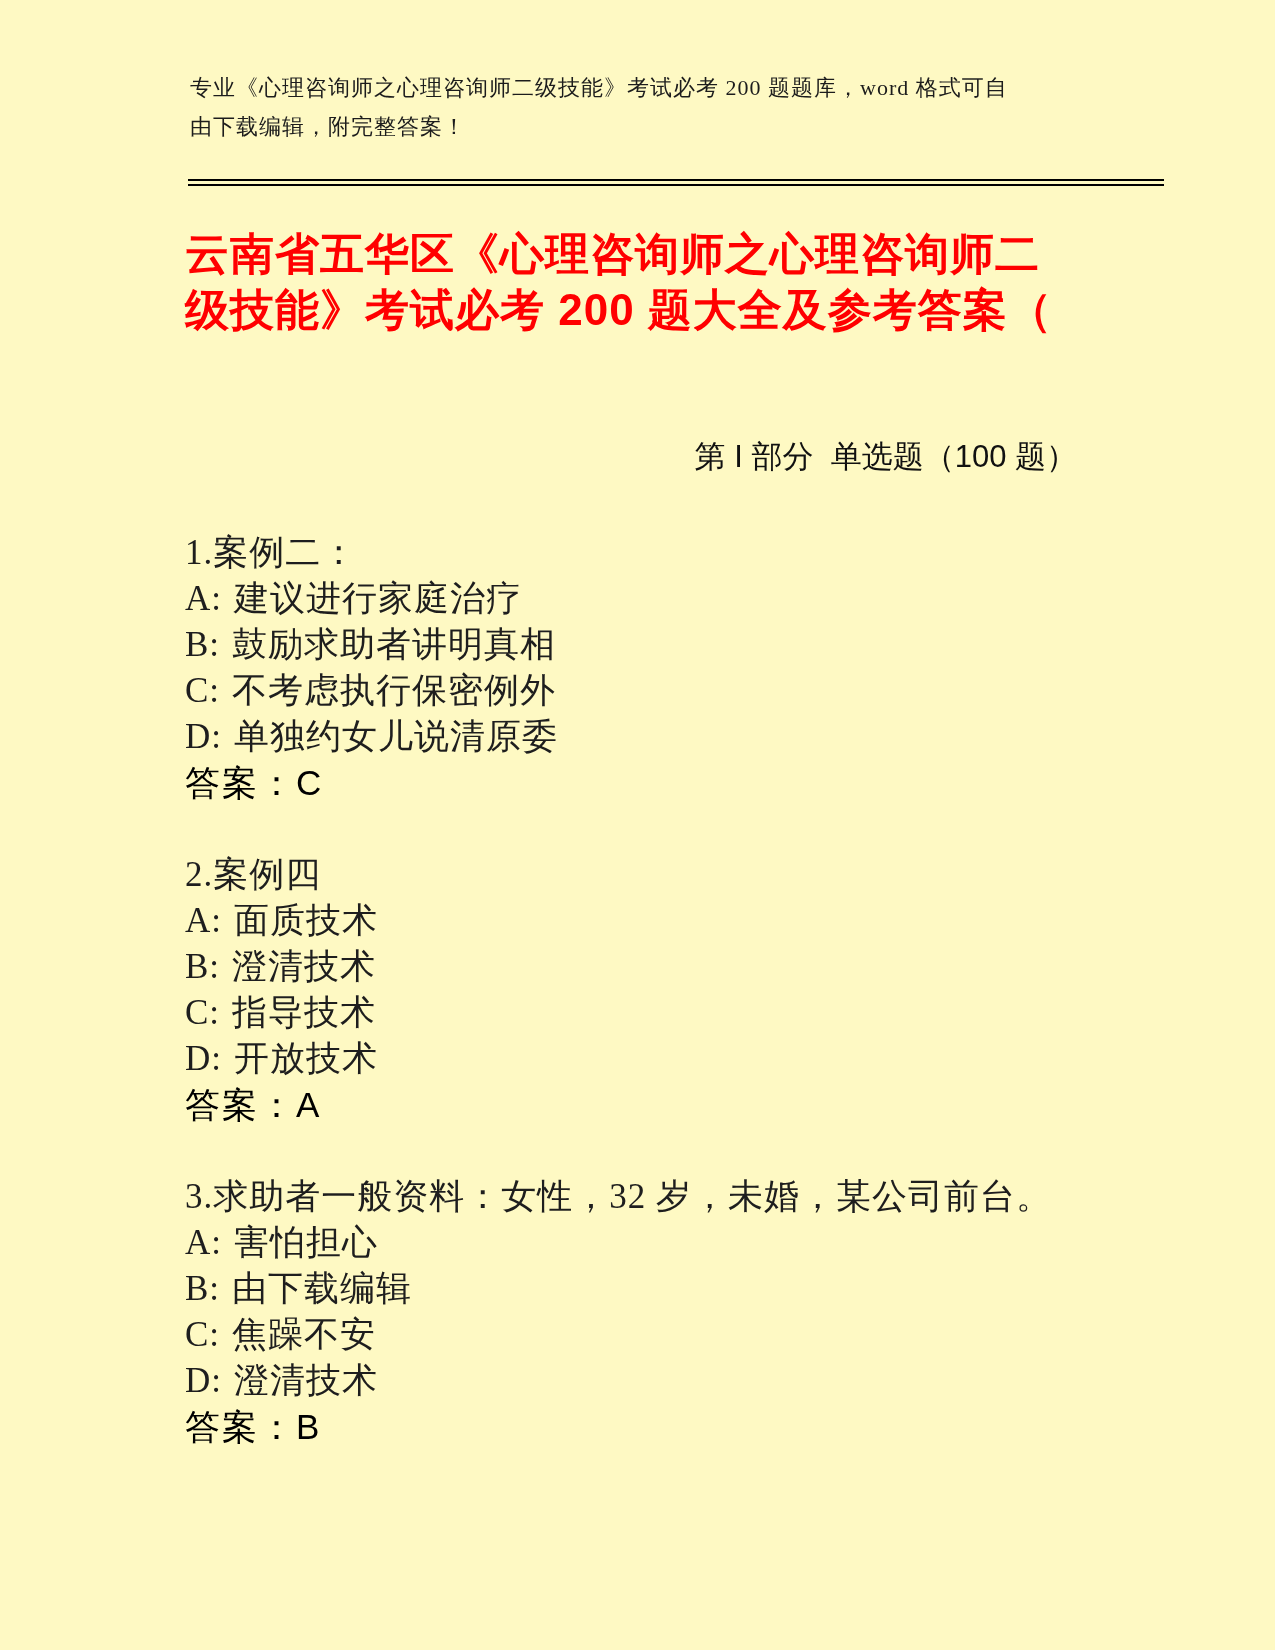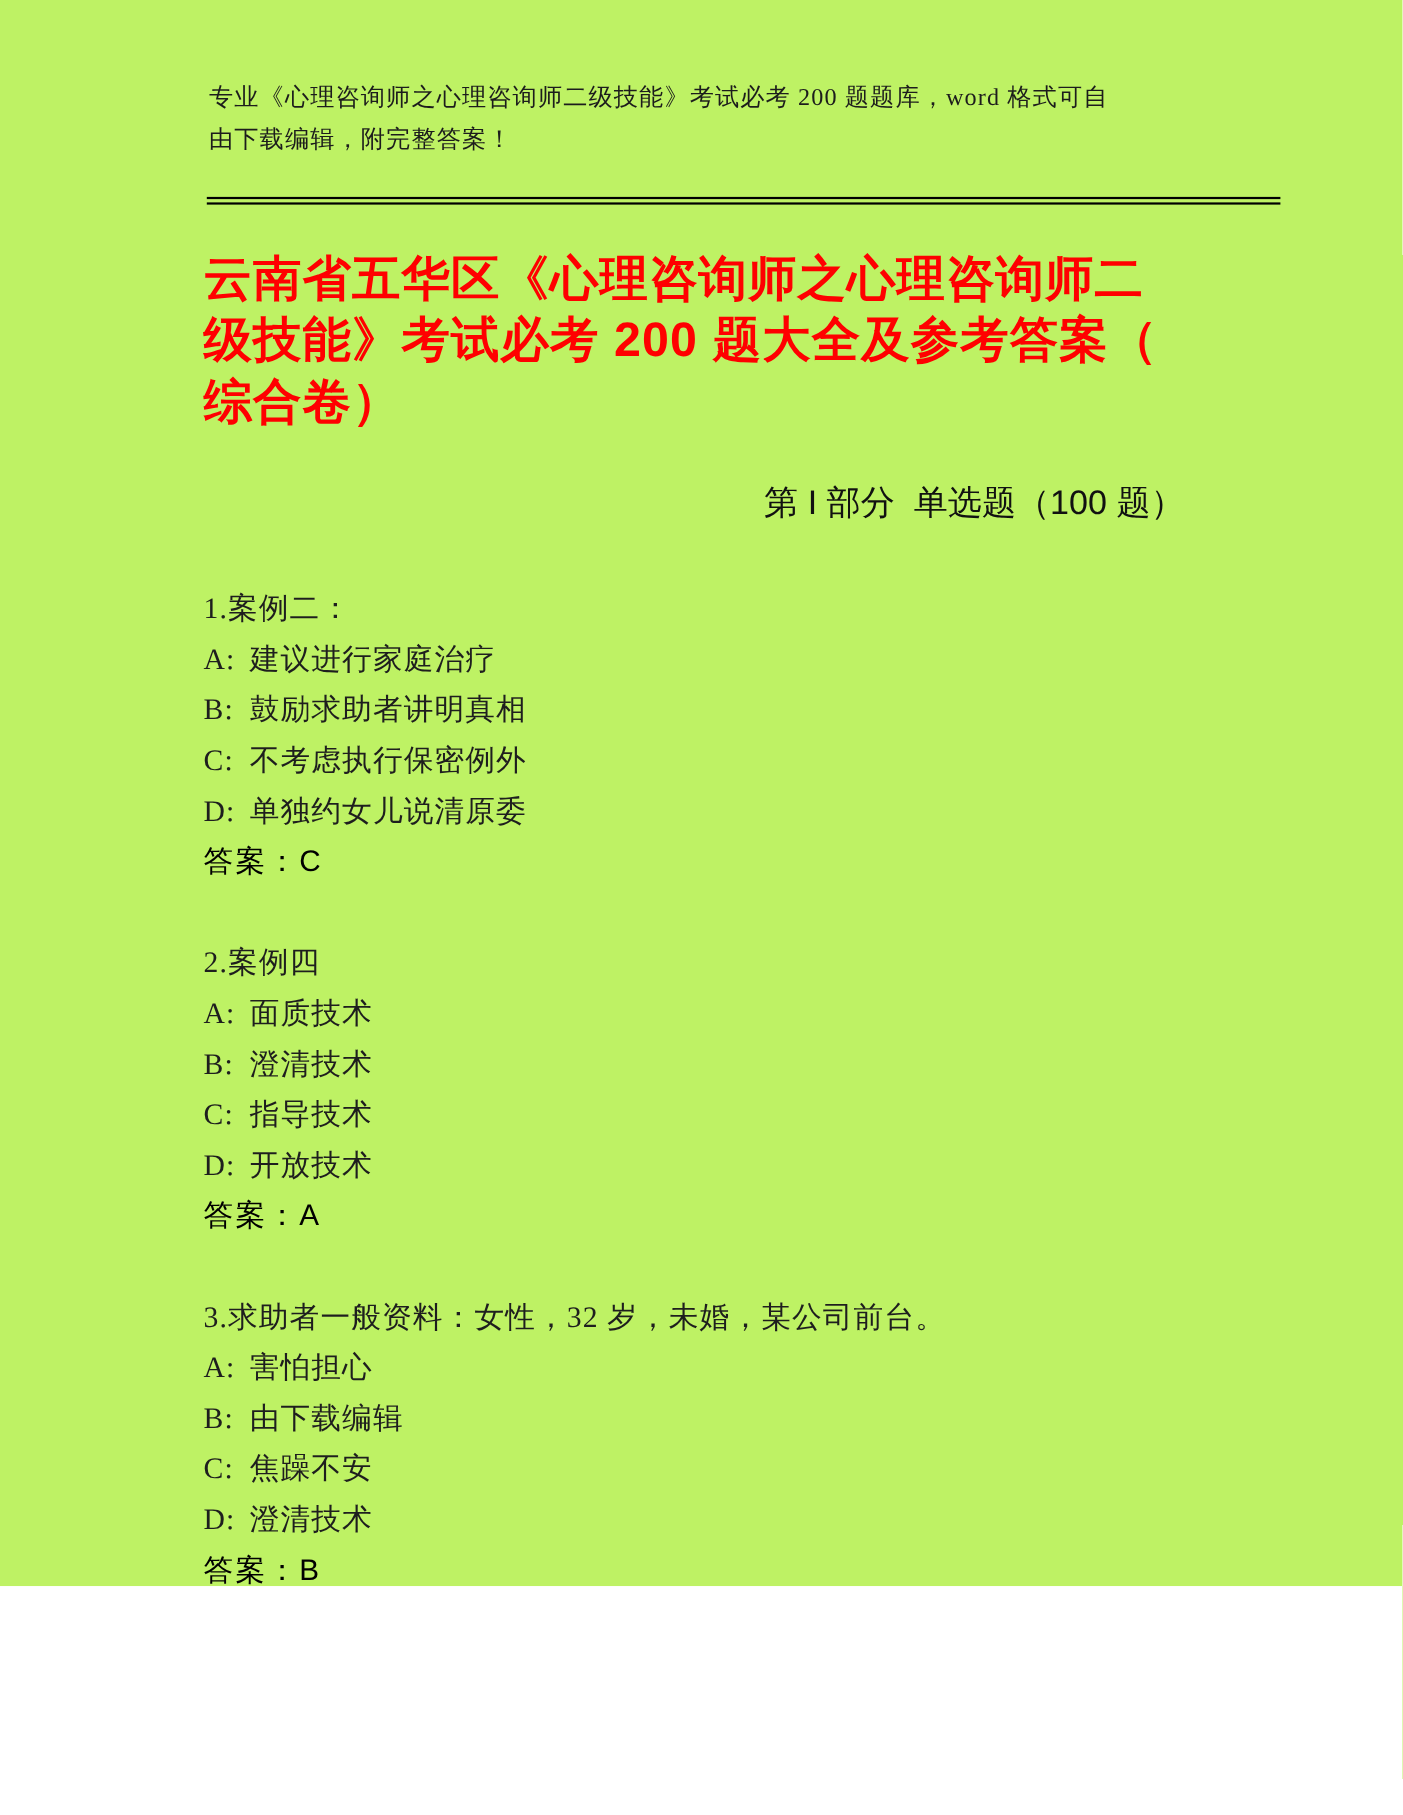--- a/index.html
+++ b/index.html
@@ -1,20 +1,20 @@
 <!DOCTYPE html>
 <html><head>
 <meta charset="utf-8">
 <style>
   html,body{margin:0;padding:0;background:#ffffff;}
   .page{
     position:relative;
     width:1275px;
-    height:1442px;
-    background:#bef264;
+    height:1650px;
+    background:#fef9c3;
     overflow:hidden;
     font-family:"Liberation Serif","DejaVu Serif",serif;
     color:#1a1a1a;
   }
   
   .header-note{
     position:absolute;
     left:190px; top:68px;
     width:905px;
     font-size:22px;
@@ -56,21 +56,21 @@
     font-size:31px;
     line-height:38px;
     color:#111;
     white-space:pre;
   }
   
   .question{
     position:absolute;
     left:185px;
     width:905px;
-    font-size:27px;
+    font-size:35px;
     line-height:46px;
     color:#1e1e1e;
     letter-spacing:1px;
   }
   .q1{top:530px;}
   .q2{top:852px;}
   .q3{top:1174px;}
   .stem{display:block;}
   .option-row{display:block;}
   .option-label{display:inline-block;min-width:30px;}
@@ -91,21 +91,20 @@
   <div class="header-note">
     <span class="note-line">专业《心理咨询师之心理咨询师二级技能》考试必考 200 题题库，word 格式可自</span>
     <span class="note-line">由下载编辑，附完整答案！</span>
   </div>
 
   <div class="double-rule"></div>
 
   <div class="page-title" style="color: rgb(255, 0, 0);">
     <span class="title-line">云南省五华区《心理咨询师之心理咨询师二</span>
     <span class="title-line">级技能》考试必考 200 题大全及参考答案（</span>
-    <span class="title-line">综合卷）</span>
   </div>
 
   <div class="section-heading">第 I 部分  单选题（100 题）</div>
 
   <div class="question q1">
     <span class="stem">1.案例二：</span>
     <span class="option-row">
       <span class="option-label">A:</span><span class="option-text">建议进行家庭治疗</span>
     </span>
     <span class="option-row">

